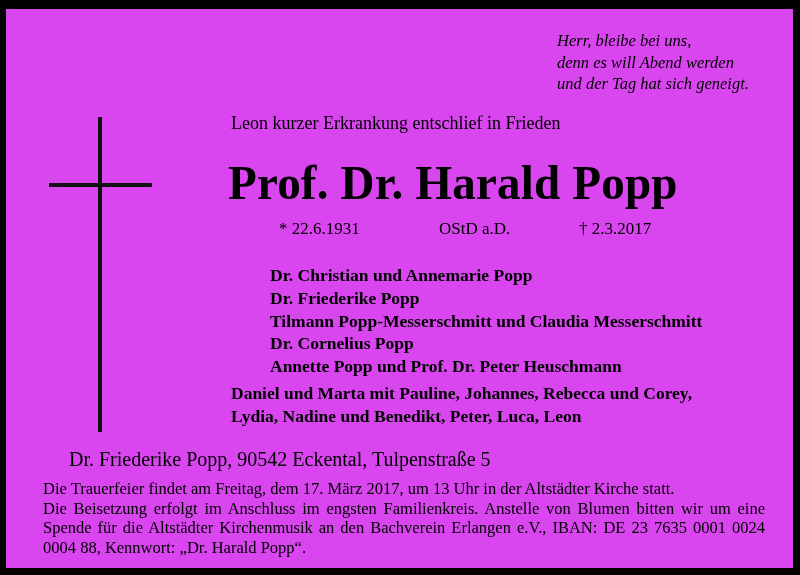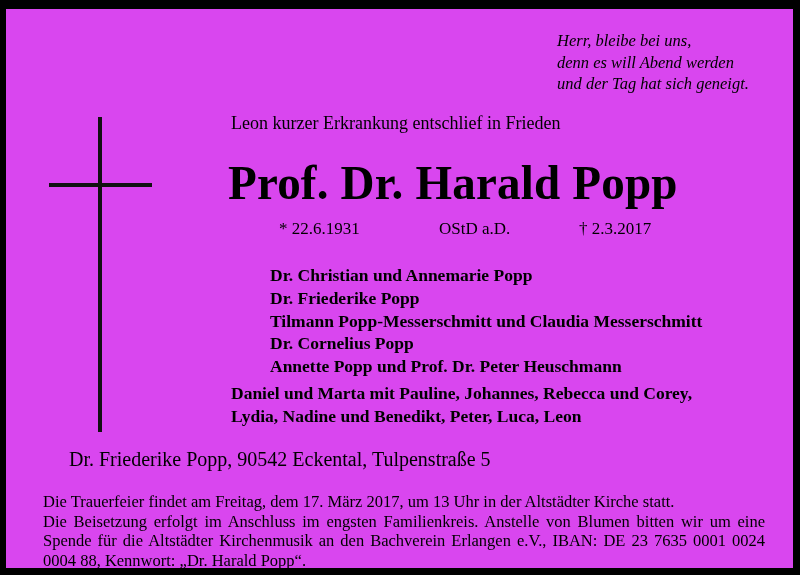--- a/index.html
+++ b/index.html
@@ -166,21 +166,20 @@
   }
 
   .service-info {
     position: absolute;
     left: 37px;
     top: 470px;
     width: 722px;
     font-size: 16.5px;
     line-height: 19.5px;
     text-align: justify;
-    margin-top: 13px;
   }
   .service-info .service-first {
     display: block;
     white-space: nowrap;
   }
 </style>
 </head>
 <body>
 
 <div class="obituary-page">

